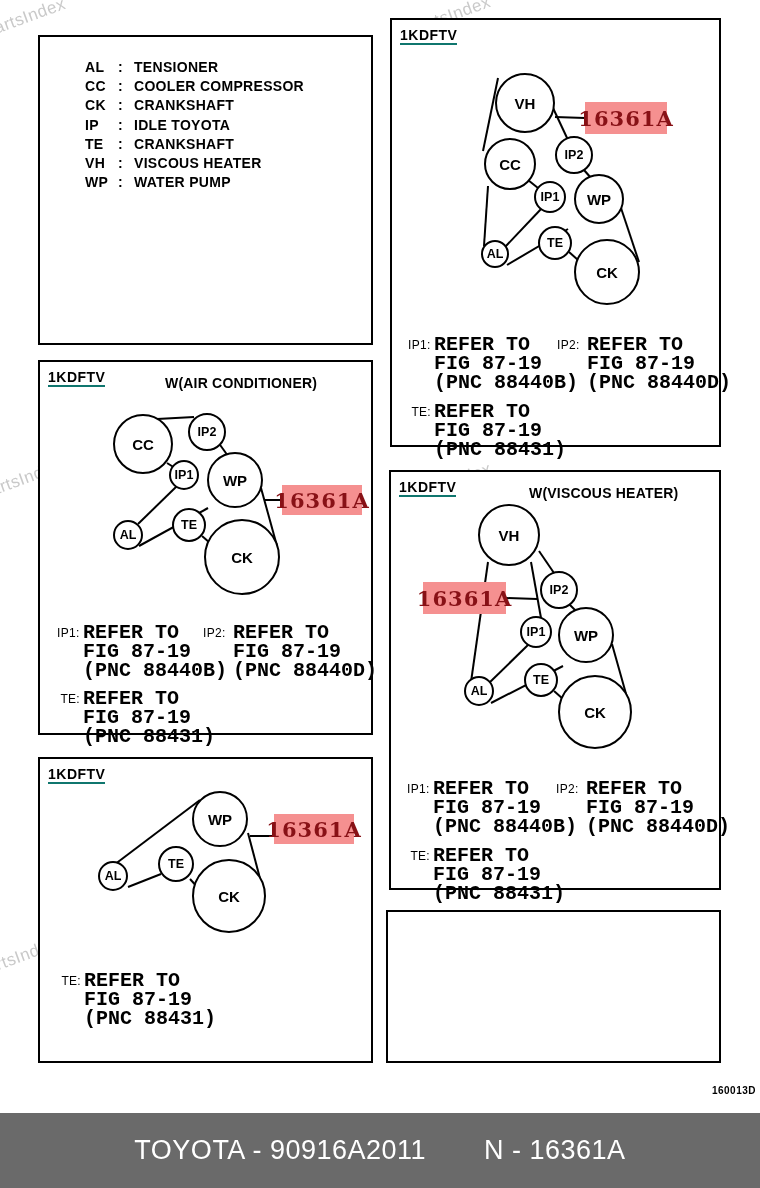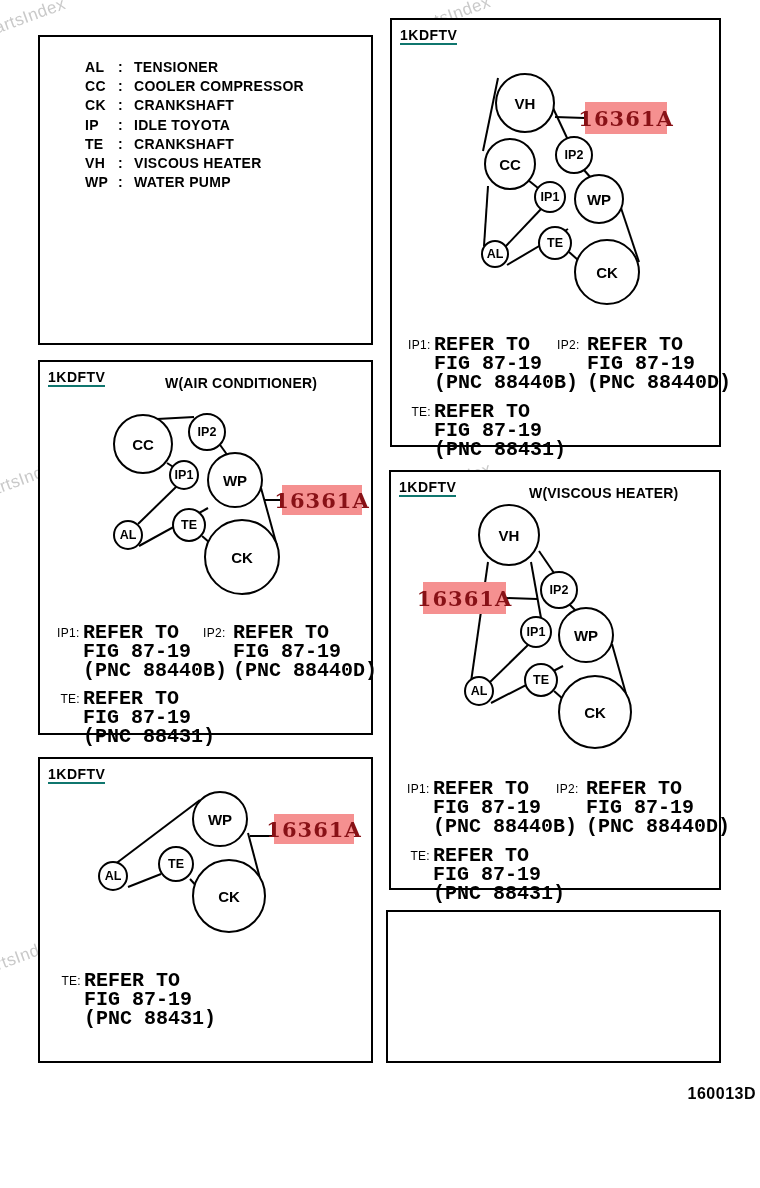--- a/index.html
+++ b/index.html
@@ -39,21 +39,21 @@
   .hl-chip {
     position:absolute; display:flex; align-items:center; justify-content:center;
     background:#f59090; color:#881116; font-family:"DejaVu Serif", serif;
     font-weight:bold; font-size:21px; letter-spacing:1px; cursor:pointer;
   }
   .note { position:absolute; display:flex;margin-top:19px; }
   .note-key { flex:none; width:26px; font-size:12px; padding-top:3px;
     letter-spacing:0.3px; }
   .note-lines { font-family:"Liberation Mono", monospace; font-weight:bold;
     font-size:20px; line-height:19px; white-space:nowrap; }
-  .doc-code { position:absolute; right:4px; top:1085px; font-size:16px;
+  .doc-code { position:absolute; right:4px; top:1085px; font-size:10px;
     font-weight:bold; letter-spacing:0.5px;margin-left:44px; }
   .footer {
     position:absolute; left:0; top:1113px; width:760px; height:75px;
     background:#6a6a6a; display:flex; align-items:center; justify-content:center;
     gap:58px; color:#ffffff; font-size:27px; letter-spacing:0.5px;
   }
 </style>
 </head>
 <body>
 
@@ -349,14 +349,18 @@
         <div>FIG 87-19</div>
         <div>(PNC 88431)</div>
       </div>
     </div>
   </div>
 
   <div class="box" style="left:386px; top:910px; width:335px; height:153px;"></div>
 
   <div class="doc-code">160013D</div>
 
+  <div class="footer">
+    <span>TOYOTA - 90916A2011</span>
+    <span>N - 16361A</span>
+  </div>
 
 </div>
 
 </body></html>

